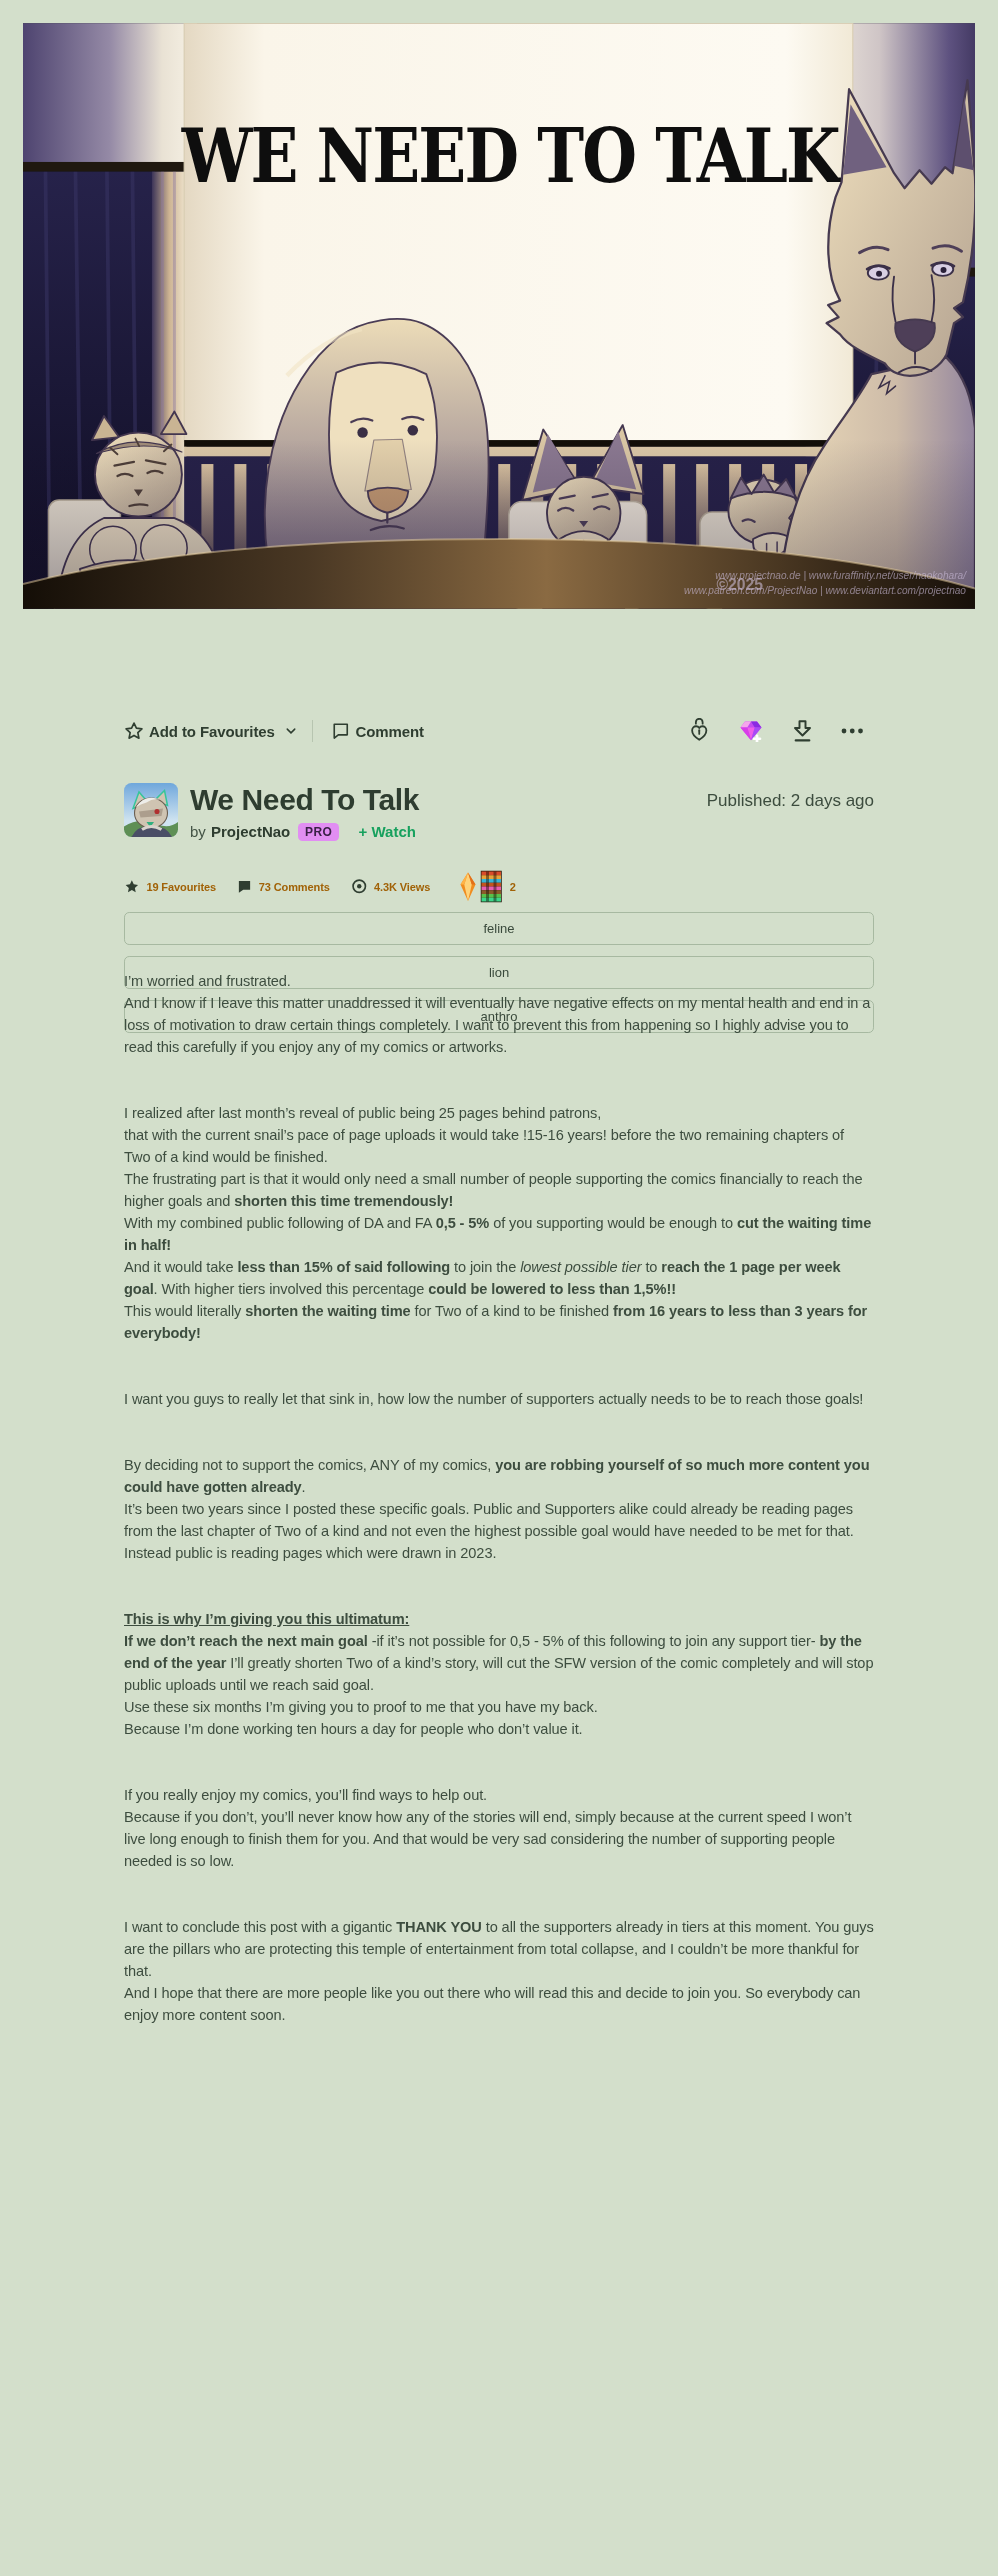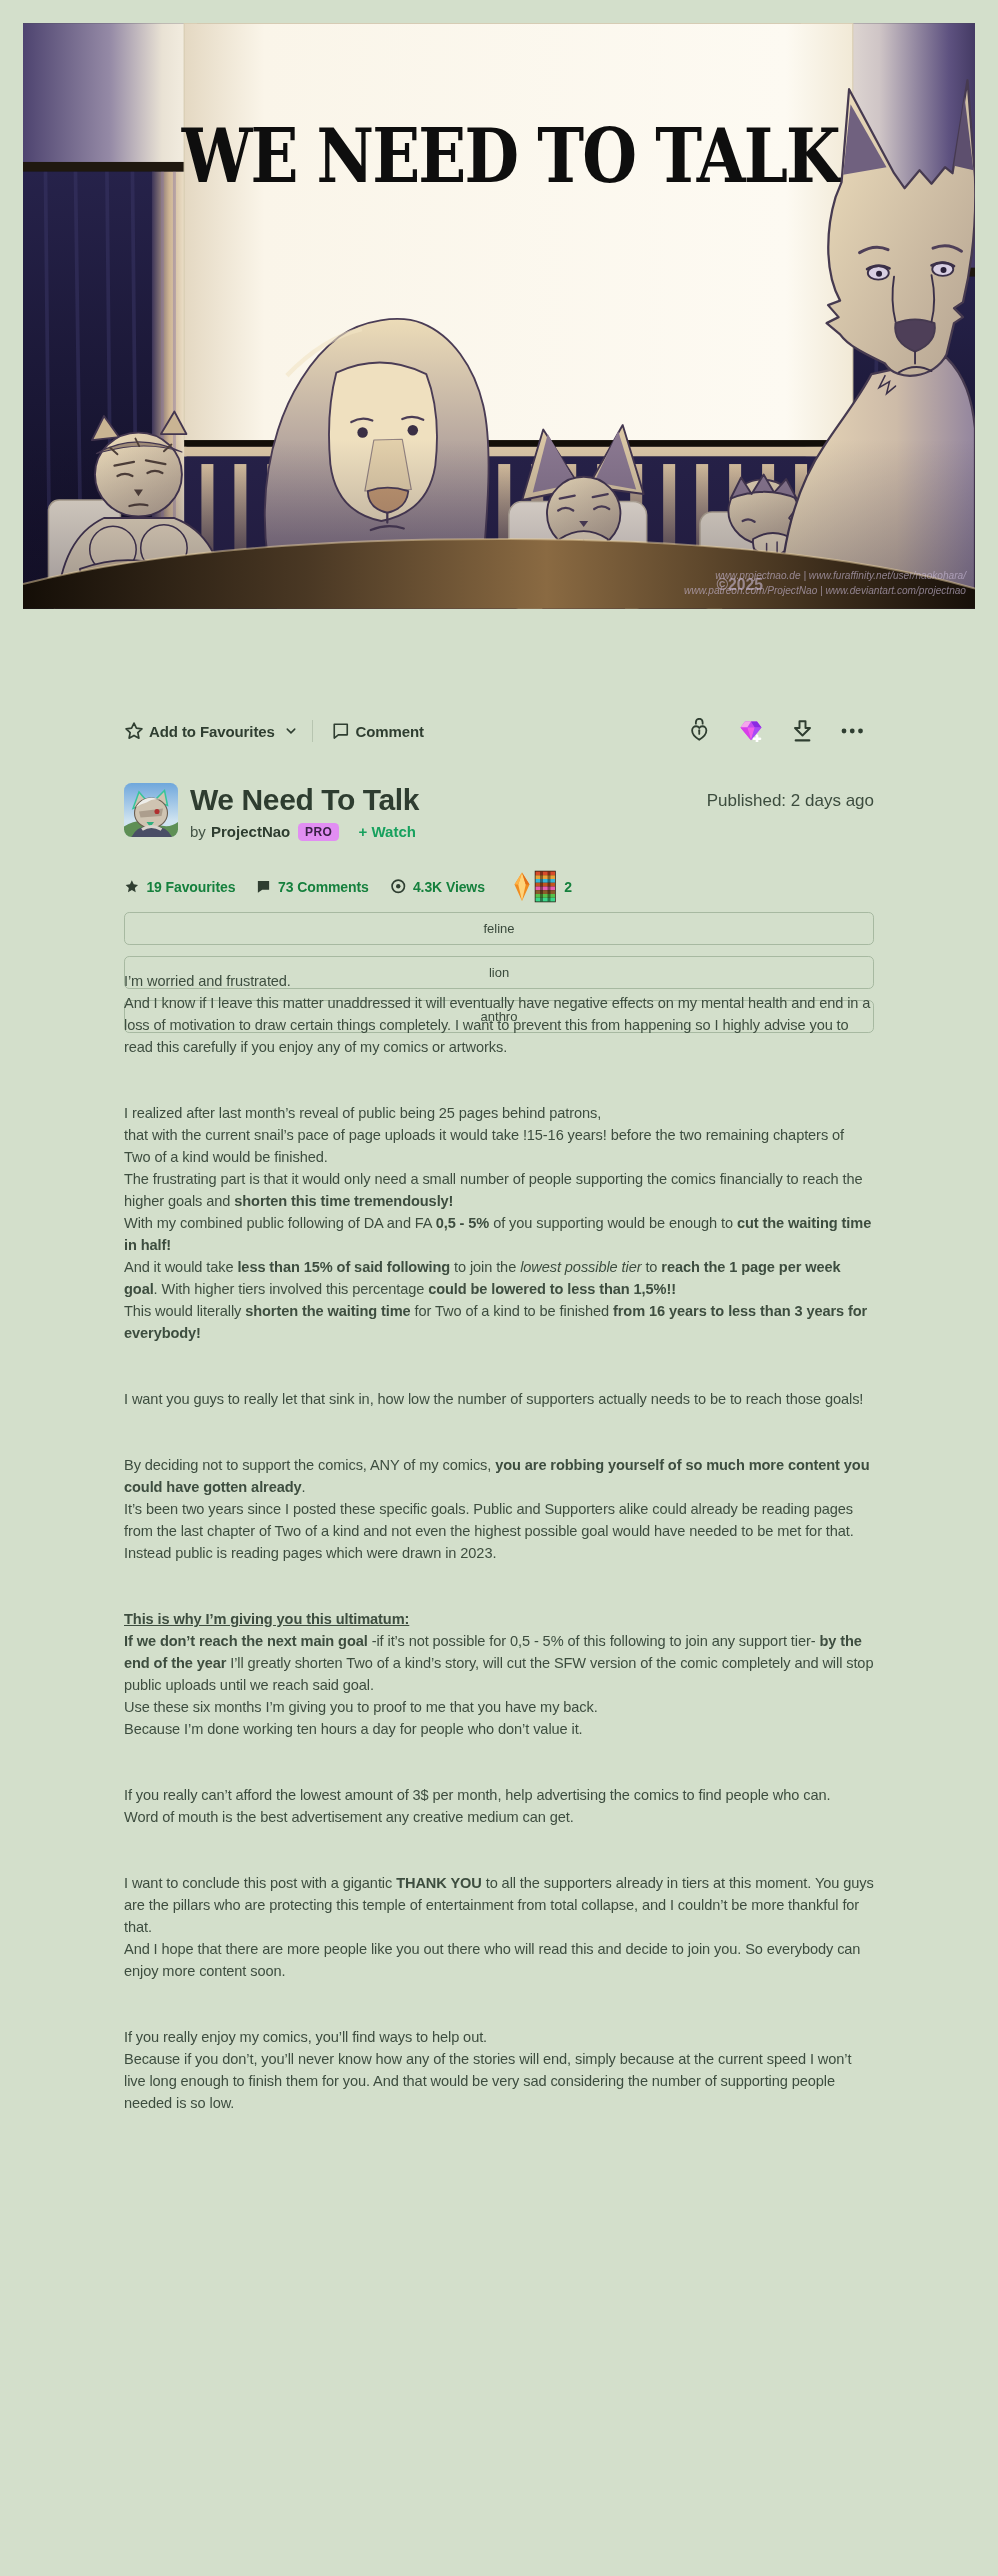--- a/index.html
+++ b/index.html
@@ -29,21 +29,21 @@
   .title-wrap{margin-left:12px;}
   h1{margin:0;font-size:30px;line-height:33px;color:#2e3d30;letter-spacing:-0.4px;font-weight:bold;}
   .byline{margin-top:6.7px;display:flex;align-items:center;font-size:15px;color:#445446;}
   .byline .author{font-weight:bold;color:#2e3d30;margin-left:5.2px;text-decoration:none;cursor:pointer;}
   .pro-badge{background:#e18ef2;color:#3a2147;font-size:12px;font-weight:bold;letter-spacing:0.4px;
              padding:2.2px 6.7px;border-radius:4.5px;margin-left:8.2px;cursor:pointer;}
   .watch{color:#17a15e;font-weight:bold;margin-left:19.5px;text-decoration:none;cursor:pointer;}
   .published{margin-left:auto;font-size:17px;color:#3c4c3e;padding-top:7.5px;}
 
   
-  .stats-row{top:870px;display:flex;align-items:center;font-size:14px;font-weight:bold;color:#15803d;letter-spacing:-0.1px;}
+  .stats-row{top:870px;display:flex;align-items:center;font-size:11px;font-weight:bold;color:#a16207;letter-spacing:-0.1px;}
   .stat{display:flex;align-items:center;gap:6.7px;margin-right:21px;cursor:pointer;}
   .stat.static{cursor:default;}
   .badges{display:flex;align-items:center;gap:3px;margin-left:7.5px;cursor:pointer;}
   .badge-count{font-weight:bold;margin-left:4.5px;}
 
   
   .tags-row{top:912px;display:flex;gap:10.5px;flex-direction:column;}
   .tag{border:1.1px solid #a7b9a1;border-radius:5.2px;padding:8.2px 14.2px;font-size:13px;color:#39493b;
        background:transparent;font-family:inherit;cursor:pointer;}
 
@@ -460,20 +460,18 @@
 And it would take <span style="font-weight: bold;">less than 15% of said following</span> to join the <span style="font-style: italic;">lowest possible tier</span> to <span style="font-weight: bold;">reach the 1 page per week goal</span>. With higher tiers involved this percentage <span style="font-weight: bold;">could be lowered to less than 1,5%!!</span>
 This would literally <span style="font-weight: bold;">shorten the waiting time</span> for Two of a kind to be finished <span style="font-weight: bold;">from 16 years to less than 3 years for everybody!</span></p>
     <p>I want you guys to really let that sink in, how low the number of supporters actually needs to be to reach those goals!</p>
     <p>By deciding not to support the comics, ANY of my comics, <span style="font-weight: bold;">you are robbing yourself of so much more content you could have gotten already</span>.
 It’s been two years since I posted these specific goals. Public and Supporters alike could already be reading pages from the last chapter of Two of a kind and not even the highest possible goal would have needed to be met for that.
 Instead public is reading pages which were drawn in 2023.</p>
     <p><span style="font-weight: bold; text-decoration: underline;">This is why I’m giving you this ultimatum:</span>
 <span style="font-weight: bold;">If we don’t reach the next main goal</span> -if it’s not possible for 0,5 - 5% of this following to join any support tier- <span style="font-weight: bold;">by the end of the year</span> I’ll greatly shorten Two of a kind’s story, will cut the SFW version of the comic completely and will stop public uploads until we reach said goal.
 Use these six months I’m giving you to proof to me that you have my back.
 Because I’m done working ten hours a day for people who don’t value it.</p>
-    <p>If you really can’t afford the lowest amount of 3$ per month, help advertising the comics to find people who can.
-Word of mouth is the best advertisement any creative medium can get.</p>
+    <p>If you really enjoy my comics, you’ll find ways to help out.
+Because if you don’t, you’ll never know how any of the stories will end, simply because at the current speed I won’t live long enough to finish them for you. And that would be very sad considering the number of supporting people needed is so low.</p>
     <p>I want to conclude this post with a gigantic <span style="font-weight: bold;">THANK YOU</span> to all the supporters already in tiers at this moment. You guys are the pillars who are protecting this temple of entertainment from total collapse, and I couldn’t be more thankful for that.
 And I hope that there are more people like you out there who will read this and decide to join you. So everybody can enjoy more content soon.</p>
-    <p>If you really enjoy my comics, you’ll find ways to help out.
-Because if you don’t, you’ll never know how any of the stories will end, simply because at the current speed I won’t live long enough to finish them for you. And that would be very sad considering the number of supporting people needed is so low.</p>
   </div>
 
 
 </body></html>

